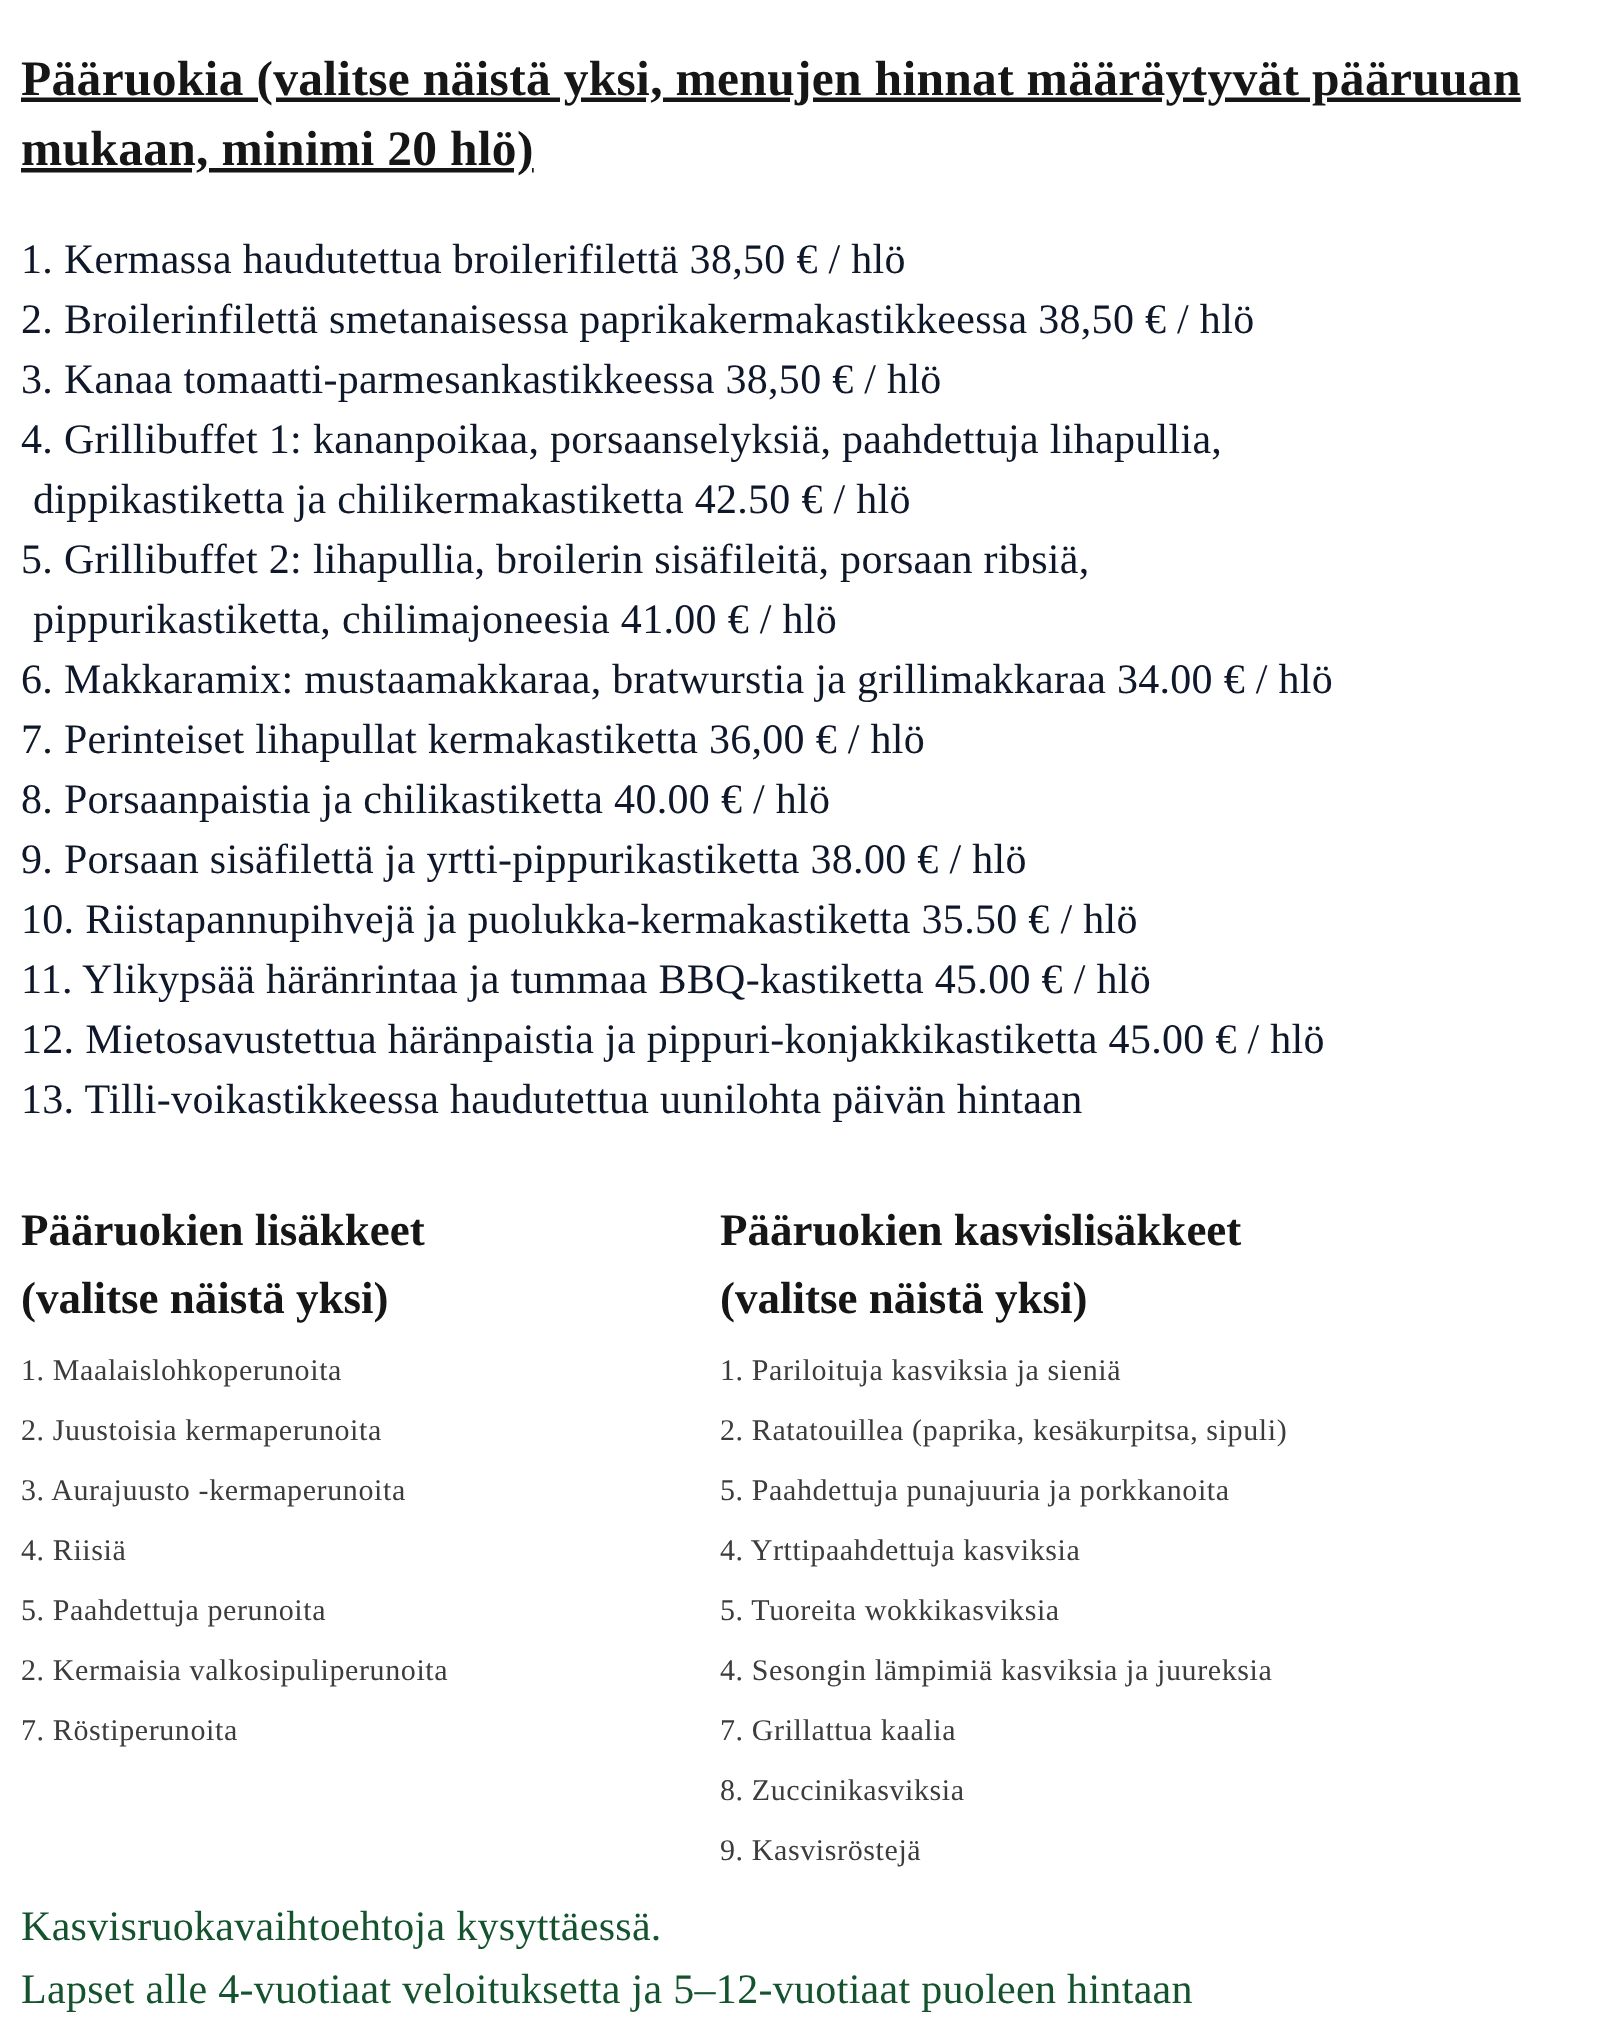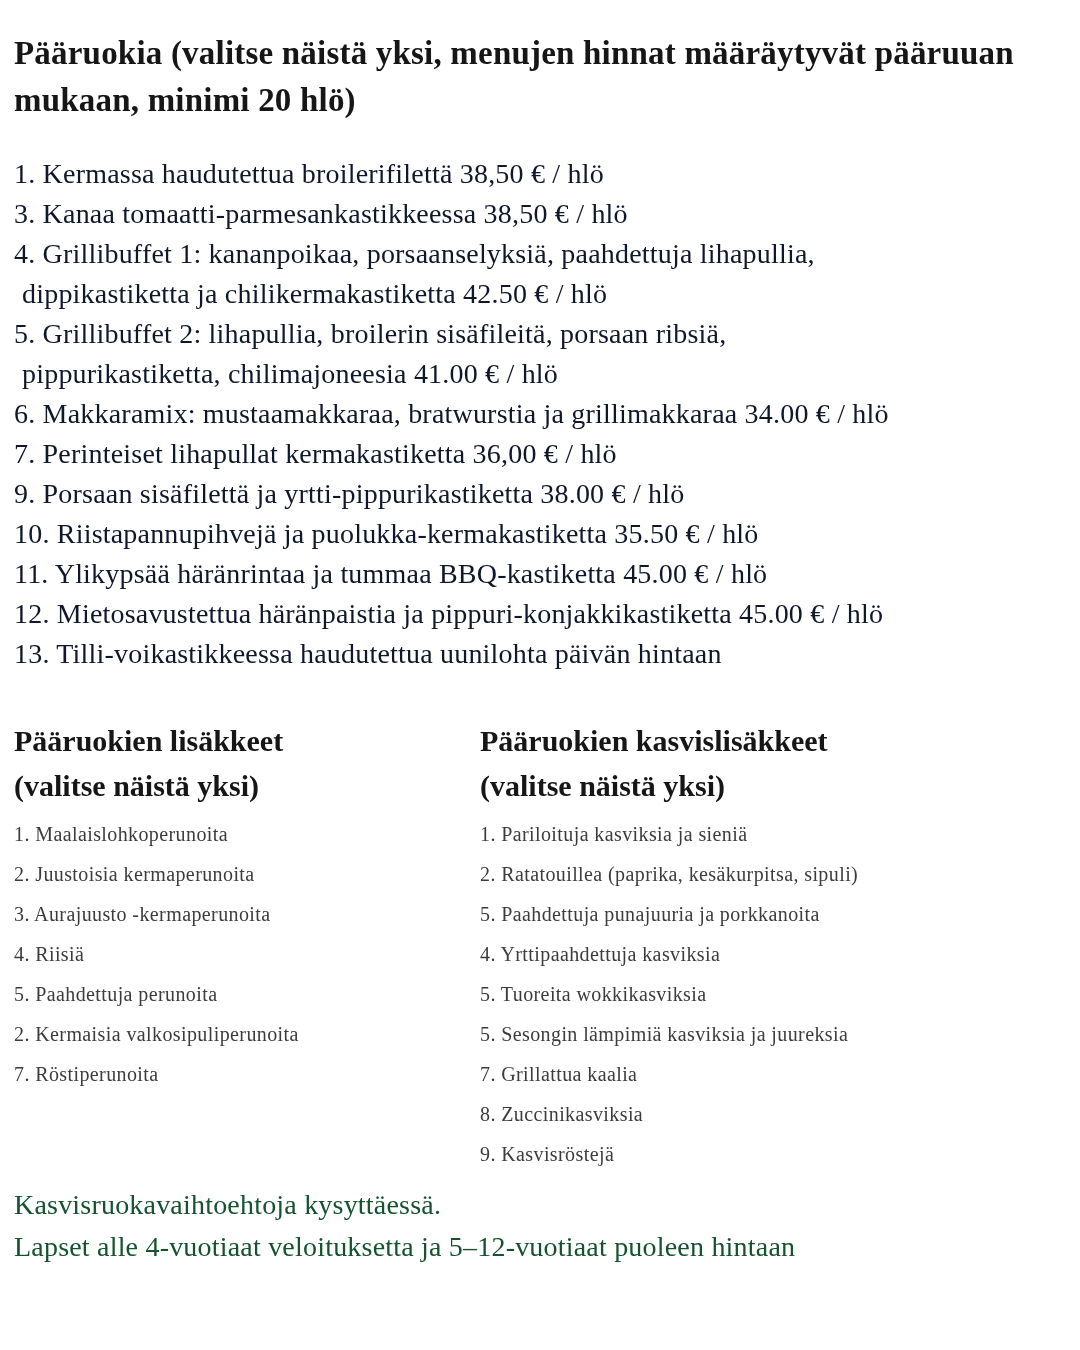--- a/index.html
+++ b/index.html
@@ -13,20 +13,21 @@
     overflow: hidden;
     font-family: "Liberation Serif", "DejaVu Serif", serif;
   }
   .heading {
     margin: 0 0 30px 0;
     font-weight: bold;
     font-size: 33px;
     line-height: 47px;
     color: #161616;
     letter-spacing: 0.2px;
+    text-decoration: underline;
   }
   .heading .hline { display: block; white-space: nowrap; }
   .main-list .line {
     font-size: 28px;
     line-height: 40px;
     color: #0f172a;
     white-space: nowrap;
     letter-spacing: 0.2px;
   }
   .line.cont { padding-left: 8px; }
@@ -63,27 +64,29 @@
 
 <div class="page">
 
   <h1 class="heading">
     <span class="hline">Pääruokia (valitse näistä yksi, menujen hinnat määräytyvät pääruuan</span>
     <span class="hline">mukaan, minimi 20 hlö)</span>
   </h1>
 
   <div class="main-list">
     <div class="line">1. Kermassa haudutettua broilerifilettä 38,50 € / hlö</div>
+    <div class="line">2. Broilerinfilettä smetanaisessa paprikakermakastikkeessa 38,50 € / hlö</div>
     <div class="line">3. Kanaa tomaatti-parmesankastikkeessa 38,50 € / hlö</div>
     <div class="line">4. Grillibuffet 1: kananpoikaa, porsaanselyksiä, paahdettuja lihapullia,</div>
     <div class="line cont">dippikastiketta ja chilikermakastiketta 42.50 € / hlö</div>
     <div class="line">5. Grillibuffet 2: lihapullia, broilerin sisäfileitä, porsaan ribsiä,</div>
     <div class="line cont">pippurikastiketta, chilimajoneesia 41.00 € / hlö</div>
     <div class="line">6. Makkaramix: mustaamakkaraa, bratwurstia ja grillimakkaraa 34.00 € / hlö</div>
     <div class="line">7. Perinteiset lihapullat kermakastiketta 36,00 € / hlö</div>
+    <div class="line">8. Porsaanpaistia ja chilikastiketta 40.00 € / hlö</div>
     <div class="line">9. Porsaan sisäfilettä ja yrtti-pippurikastiketta 38.00 € / hlö</div>
     <div class="line">10. Riistapannupihvejä ja puolukka-kermakastiketta 35.50 € / hlö</div>
     <div class="line">11. Ylikypsää häränrintaa ja tummaa BBQ-kastiketta 45.00 € / hlö</div>
     <div class="line">12. Mietosavustettua häränpaistia ja pippuri-konjakkikastiketta 45.00 € / hlö</div>
     <div class="line">13. Tilli-voikastikkeessa haudutettua uunilohta päivän hintaan</div>
   </div>
 
   <div class="columns">
 
     <div class="col col-left">
@@ -103,21 +106,21 @@
     <div class="col col-right">
       <h2 class="col-title">
         <span class="hline">Pääruokien kasvislisäkkeet</span>
         <span class="hline">(valitse näistä yksi)</span>
       </h2>
       <div class="line">1. Pariloituja kasviksia ja sieniä</div>
       <div class="line">2. Ratatouillea (paprika, kesäkurpitsa, sipuli)</div>
       <div class="line">5. Paahdettuja punajuuria ja porkkanoita</div>
       <div class="line">4. Yrttipaahdettuja kasviksia</div>
       <div class="line">5. Tuoreita wokkikasviksia</div>
-      <div class="line">5. Sesongin lämpimiä kasviksia ja juureksia</div>
+      <div class="line">4. Sesongin lämpimiä kasviksia ja juureksia</div>
       <div class="line">7. Grillattua kaalia</div>
       <div class="line">8. Zuccinikasviksia</div>
       <div class="line">9. Kasvisröstejä</div>
     </div>
 
   </div>
 
   <div class="footer">
     <div class="line">Kasvisruokavaihtoehtoja kysyttäessä.</div>
     <div class="line">Lapset alle 4-vuotiaat veloituksetta ja 5–12-vuotiaat puoleen hintaan</div>

